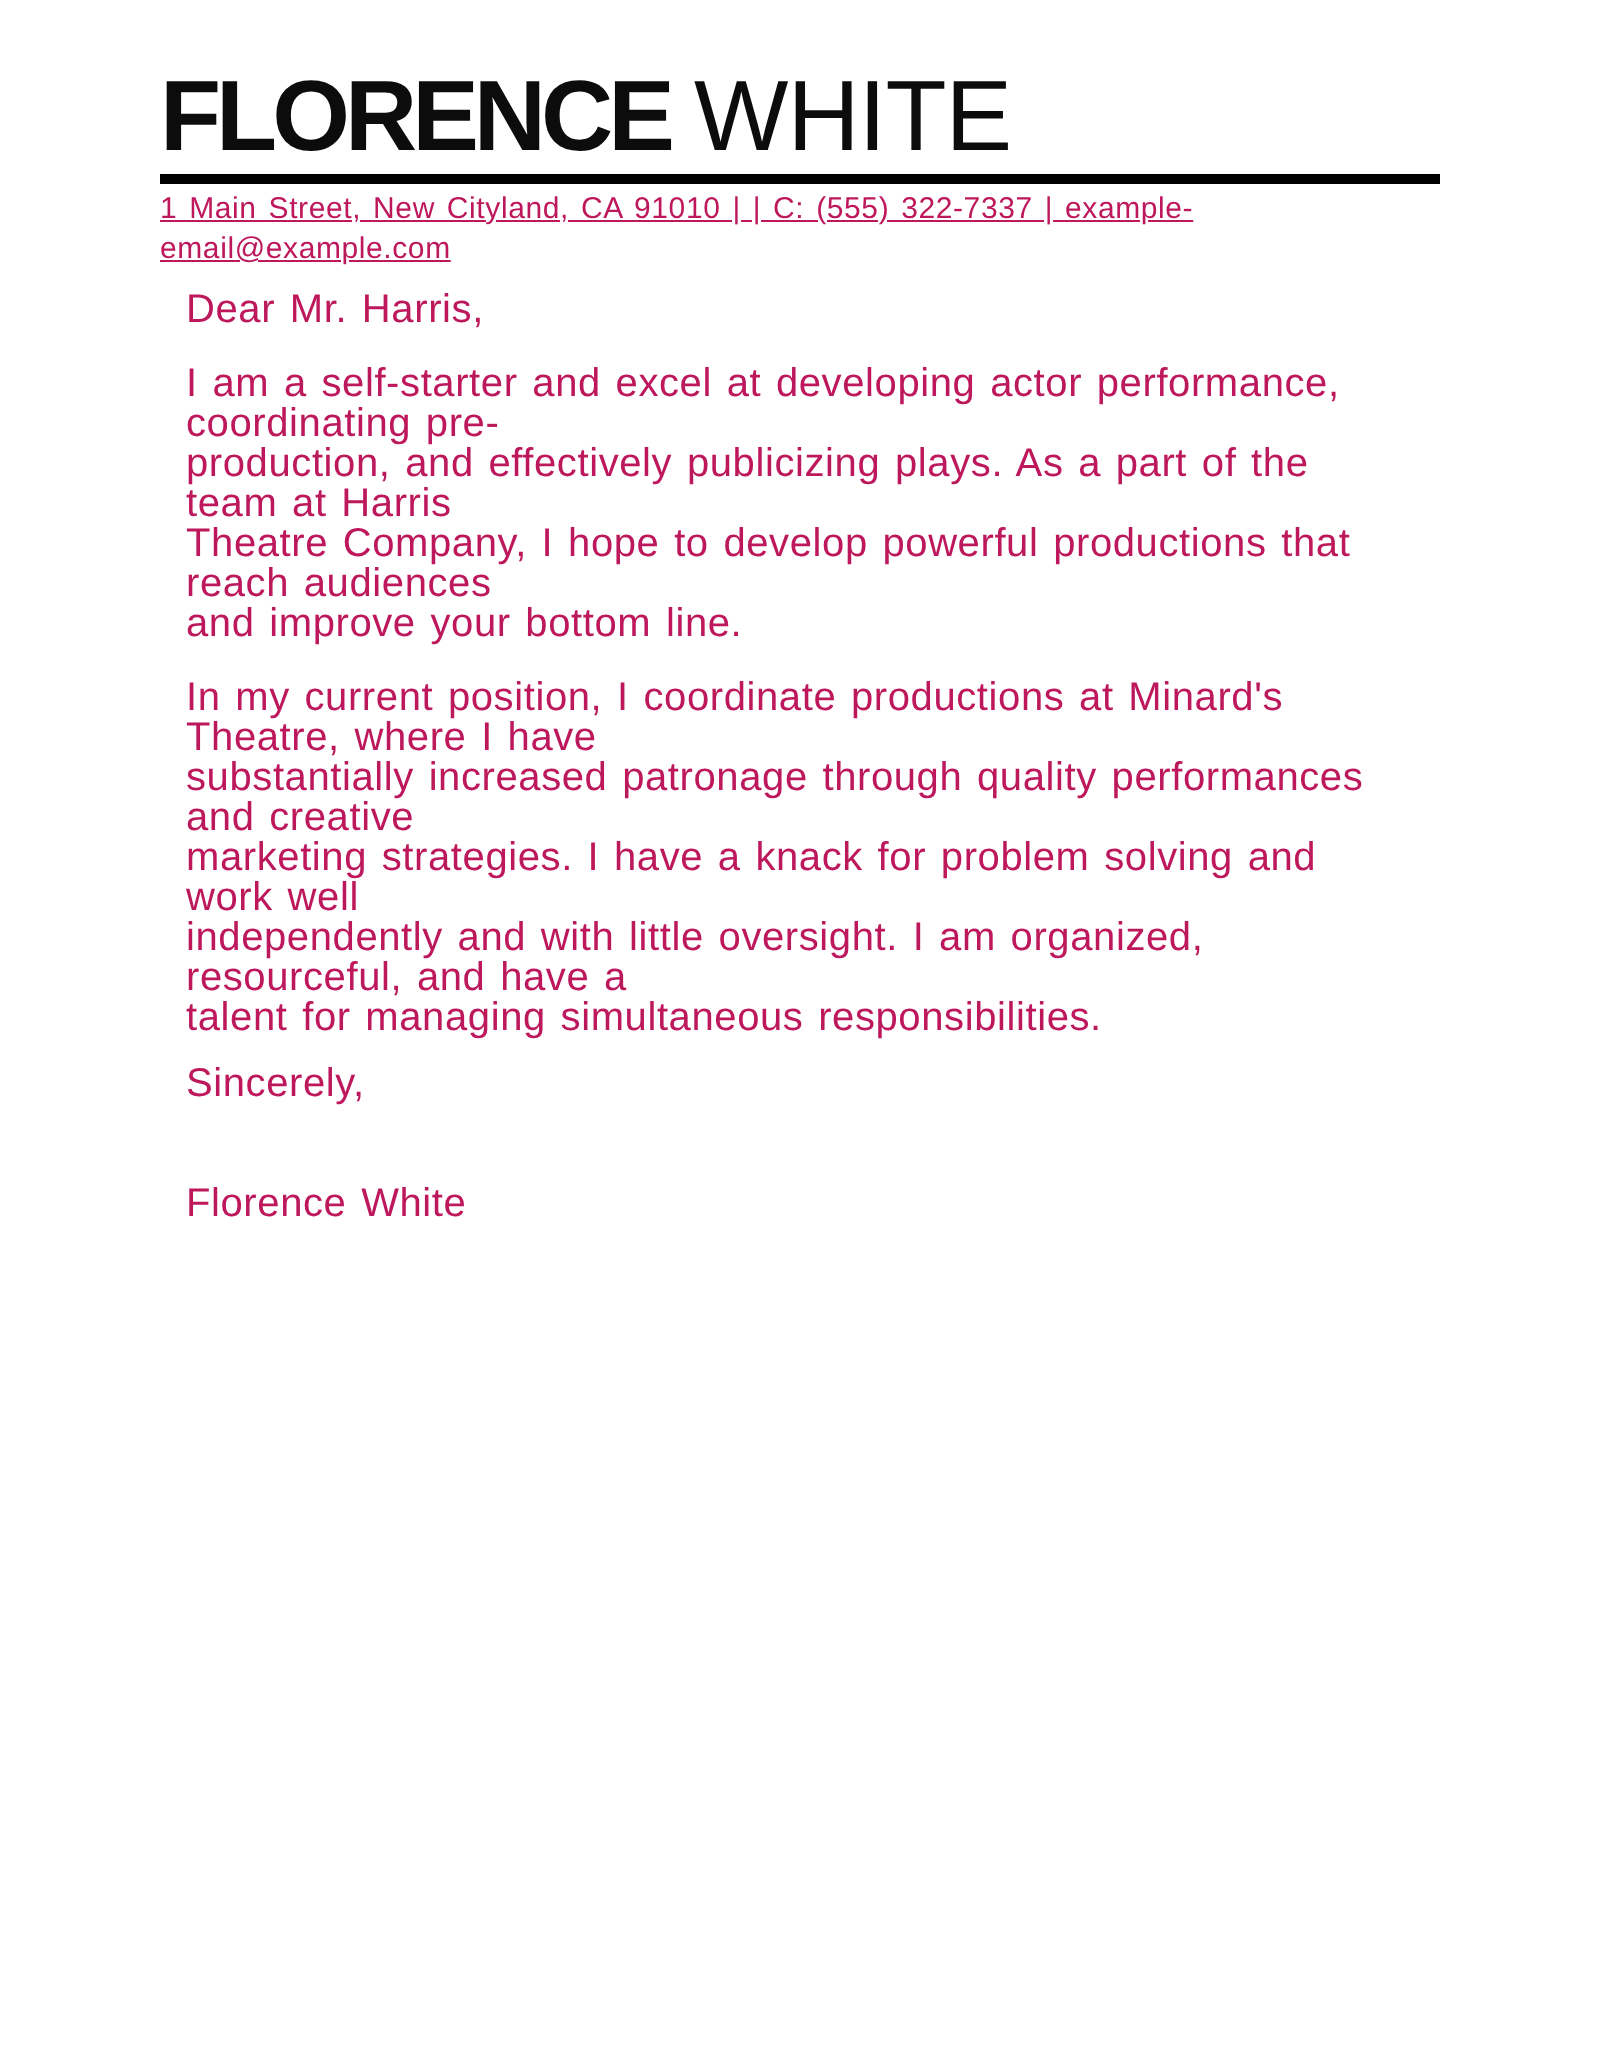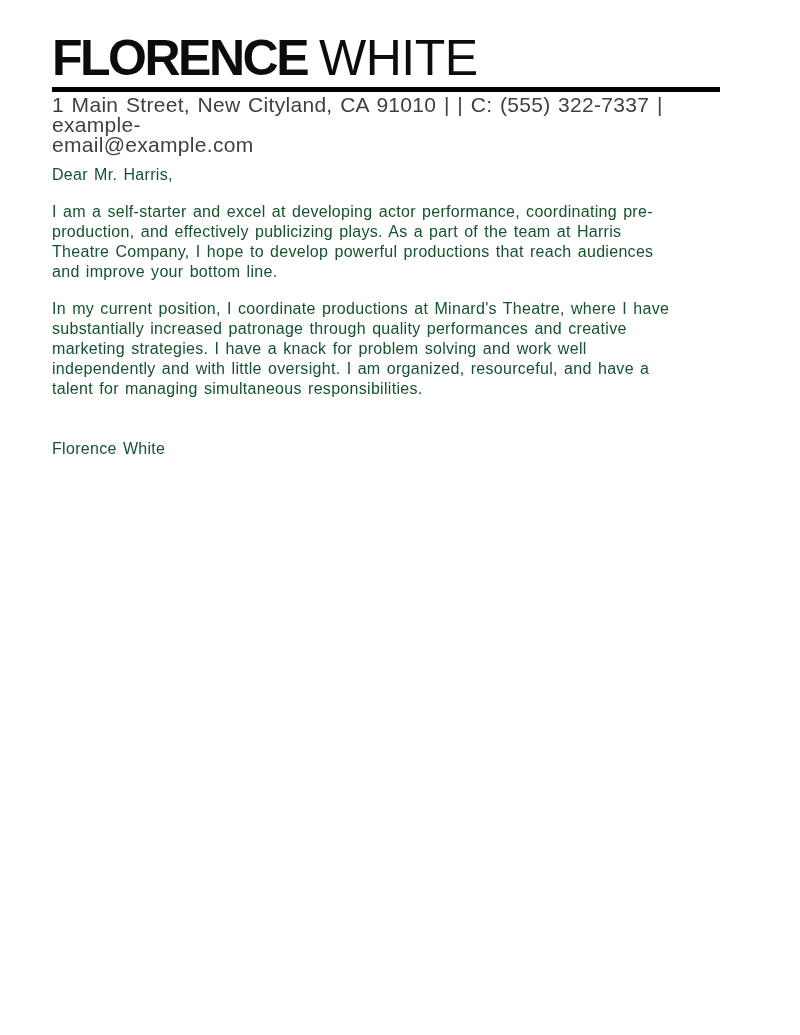--- a/index.html
+++ b/index.html
@@ -10,21 +10,21 @@
   body {
     width: 800px;
     height: 1035px;
     font-family: "Liberation Sans", sans-serif;
     overflow: hidden;
   }
   .page {
     box-sizing: border-box;
     width: 800px;
     height: 856px;
-    padding: 30px 80px 0 52px;
+    padding: 30px 80px 0 80px;
     background: #ffffff;
   }
   
   .name {
     margin: 0;
     font-size: 50px;
     line-height: 57px;
     color: #0c0c0c;
     white-space: nowrap;
     letter-spacing: -1px;
@@ -38,36 +38,37 @@
     letter-spacing: -0.5px;
     margin-left: 12px;
   }
   .rule {
     height: 5px;
     background: #000000;
     margin: 0;
   }
   .contact {
     margin: 3px 0 0 0;
-    font-size: 21px;
+    font-size: 15px;
     line-height: 20px;
-    color: #404040;
+    color: #be185d;
     letter-spacing: 0.3px;
     word-spacing: 1.5px;
     white-space: pre-line;
+    text-decoration: underline;
   }
   
   .letter p {
-    font-size: 16px;
+    font-size: 20px;
     line-height: 20px;
-    color: #14532d;
+    color: #be185d;
     letter-spacing: 0.3px;
     word-spacing: 1.5px;
     white-space: pre-line;
-    margin: 0;
+    margin: 13px;
   }
   .salutation { margin-top: 10px !important; }
   .para-first { margin-top: 12px !important; }
   .para       { margin-top: 17px !important; }
   .closing    { margin-top: 10px !important; }
   .signature  { margin-top: 40px !important; }
 </style>
 </head>
 <body>
 
@@ -89,17 +90,18 @@
 Theatre Company, I hope to develop powerful productions that reach audiences
 and improve your bottom line.</p>
 
     <p class="para">In my current position, I coordinate productions at Minard's Theatre, where I have
 substantially increased patronage through quality performances and creative
 marketing strategies. I have a knack for problem solving and work well
 independently and with little oversight. I am organized, resourceful, and have a
 talent for managing simultaneous responsibilities.</p>
 
 
+    <p class="closing">Sincerely,</p>
 
     <p class="signature">Florence White</p>
   </main>
 
 </div>
 
 </body></html>

